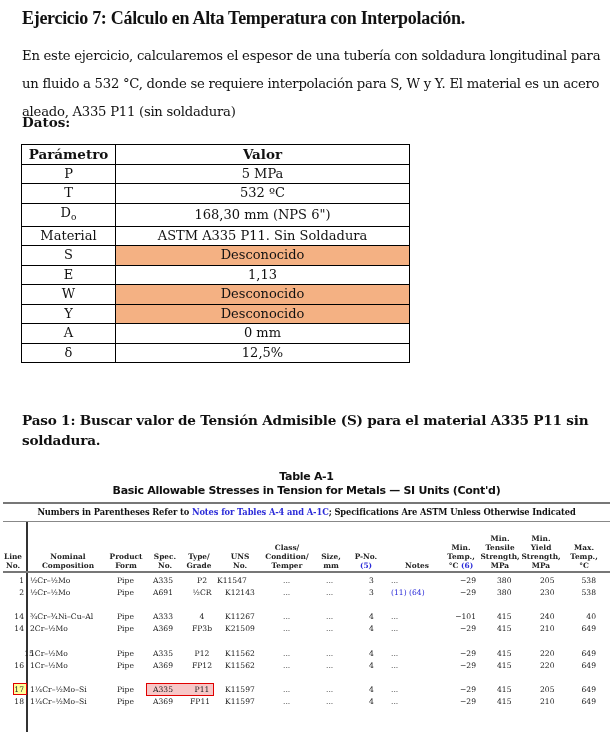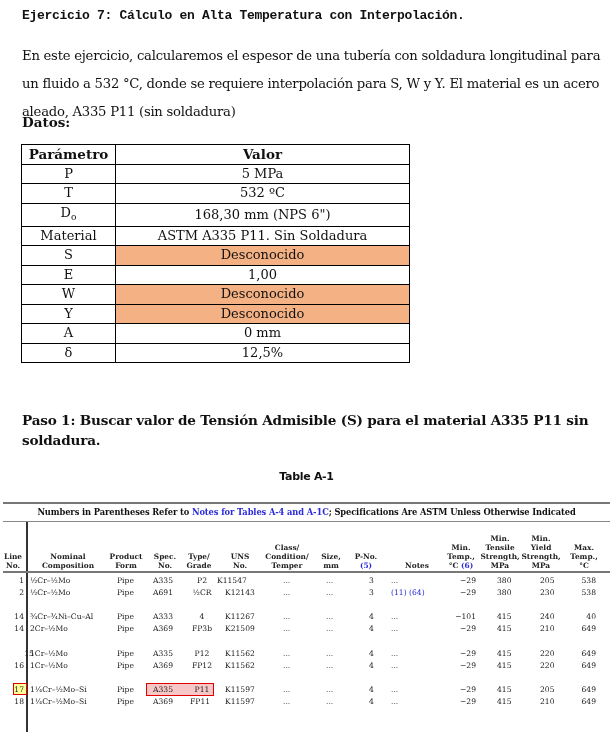--- a/index.html
+++ b/index.html
@@ -1,17 +1,17 @@
 <!DOCTYPE html>
 <html><head>
 <meta charset="utf-8">
 <style>
   html, body { margin:0; padding:0; background:#ffffff; }
   body { width:613px; height:754px; position:relative; overflow:hidden; color:#111; }
-  .title { position:absolute; left:22px; top:8px; font-family:Liberation Mono, monospace; font-weight:bold; font-size:13px; letter-spacing:-0.3px; }
+  .title { position:absolute; left:22px; top:8px; font-family:Liberation Serif, serif; font-weight:bold; font-size:18px; letter-spacing:-0.3px; }
   .intro { position:absolute; left:22px; top:42px; width:580px; font-family:"DejaVu Serif", serif; font-size:13.2px; line-height:28px; letter-spacing:-0.25px; }
   .datos { position:absolute; left:22px; top:114px; font-family:"DejaVu Serif", serif; font-weight:bold; font-size:13.5px; }
   table.params { position:absolute; left:21px; top:144px; width:389px; border-collapse:collapse; font-family:"DejaVu Serif", serif; font-size:13px; }
   table.params td, table.params th { border:1px solid #000; text-align:center; height:18.5px; padding:0; line-height:18px; }
   table.params th { font-weight:bold; font-size:13.5px; }
   table.params td.pcol, table.params th.pcol { width:93px; }
   table.params td.unknown { background:#f4b183; }
   .sub { font-size:9px; vertical-align:-3px; }
   .paso { position:absolute; left:22px; top:410px; width:580px; font-family:"DejaVu Serif", serif; font-weight:bold; font-size:13.6px; line-height:20px; letter-spacing:-0.2px; }
 
@@ -60,21 +60,21 @@
       <tr>
         <td class="pcol"><span>Material</span></td>
         <td>ASTM A335 P11. Sin Soldadura</td>
       </tr>
       <tr>
         <td class="pcol"><span>S</span></td>
         <td class="unknown" style="background: rgb(244, 177, 131);">Desconocido</td>
       </tr>
       <tr>
         <td class="pcol"><span>E</span></td>
-        <td>1,00</td>
+        <td>1,13</td>
       </tr>
       <tr>
         <td class="pcol"><span>W</span></td>
         <td class="unknown" style="background: rgb(244, 177, 131);">Desconocido</td>
       </tr>
       <tr>
         <td class="pcol"><span>Y</span></td>
         <td class="unknown" style="background: rgb(244, 177, 131);">Desconocido</td>
       </tr>
       <tr>
@@ -85,20 +85,21 @@
         <td class="pcol"><span>δ</span></td>
         <td>12,5%</td>
       </tr>
     </tbody>
 </table>
 
 <div class="paso">Paso 1: Buscar valor de Tensión Admisible (S) para el material A335 P11 sin soldadura.</div>
 
 <div class="asme">
   <div class="asme-title">Table A-1</div>
+  <div class="asme-title">Basic Allowable Stresses in Tension for Metals — SI Units (Cont'd)</div>
   <div class="rule-top"></div>
   <div class="asme-note"><span>Numbers in Parentheses Refer to </span><span class="blue">Notes for Tables A-4 and A-1C</span><span>; Specifications Are ASTM Unless Otherwise Indicated</span></div>
   <div class="rule-2"></div>
   <div class="vline"></div>
   <div id="asme-headers">
       <div class="hd" style="left: 2px; width: 22px; top: 82px;">
         <div>Line</div>
         <div>No.</div>
       </div>
       <div class="hd" style="left: 28px; width: 80px; top: 82px;">

